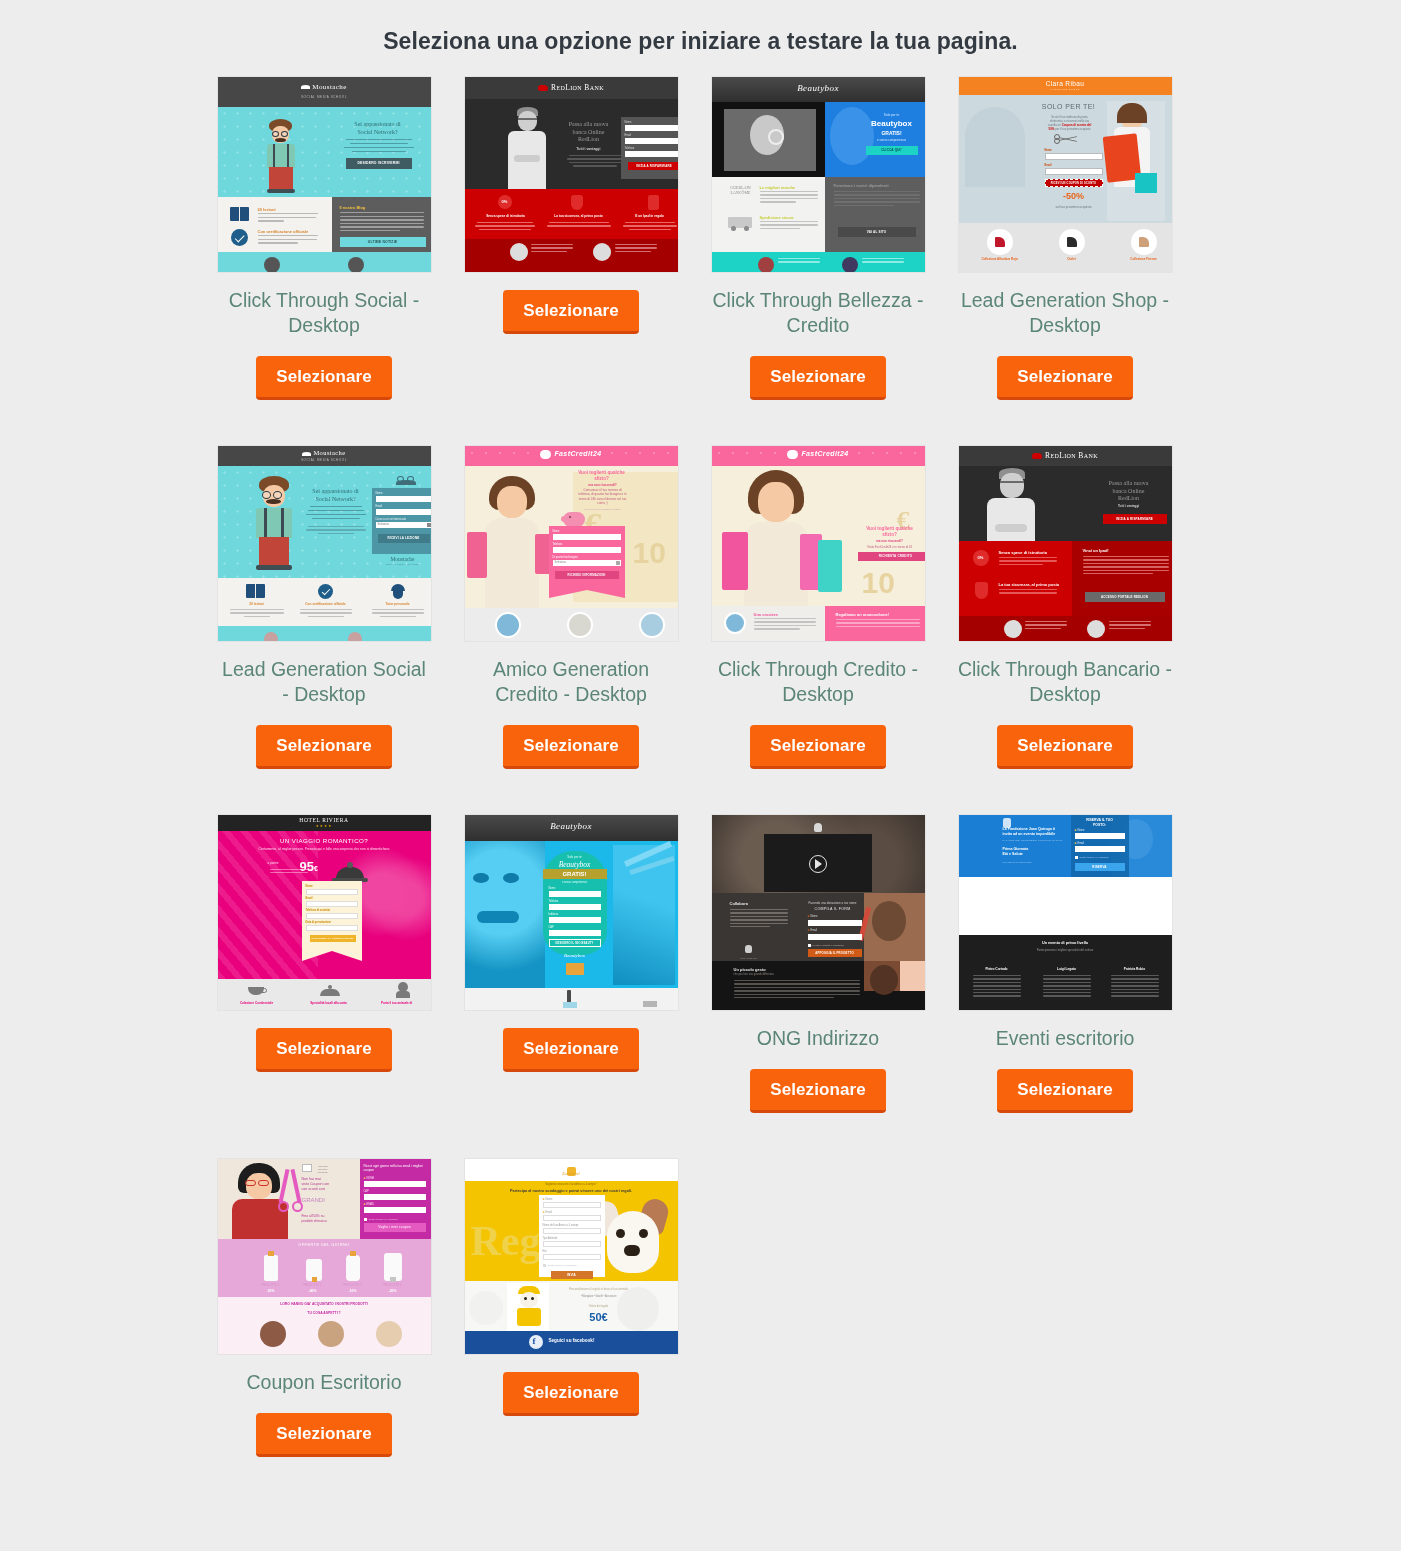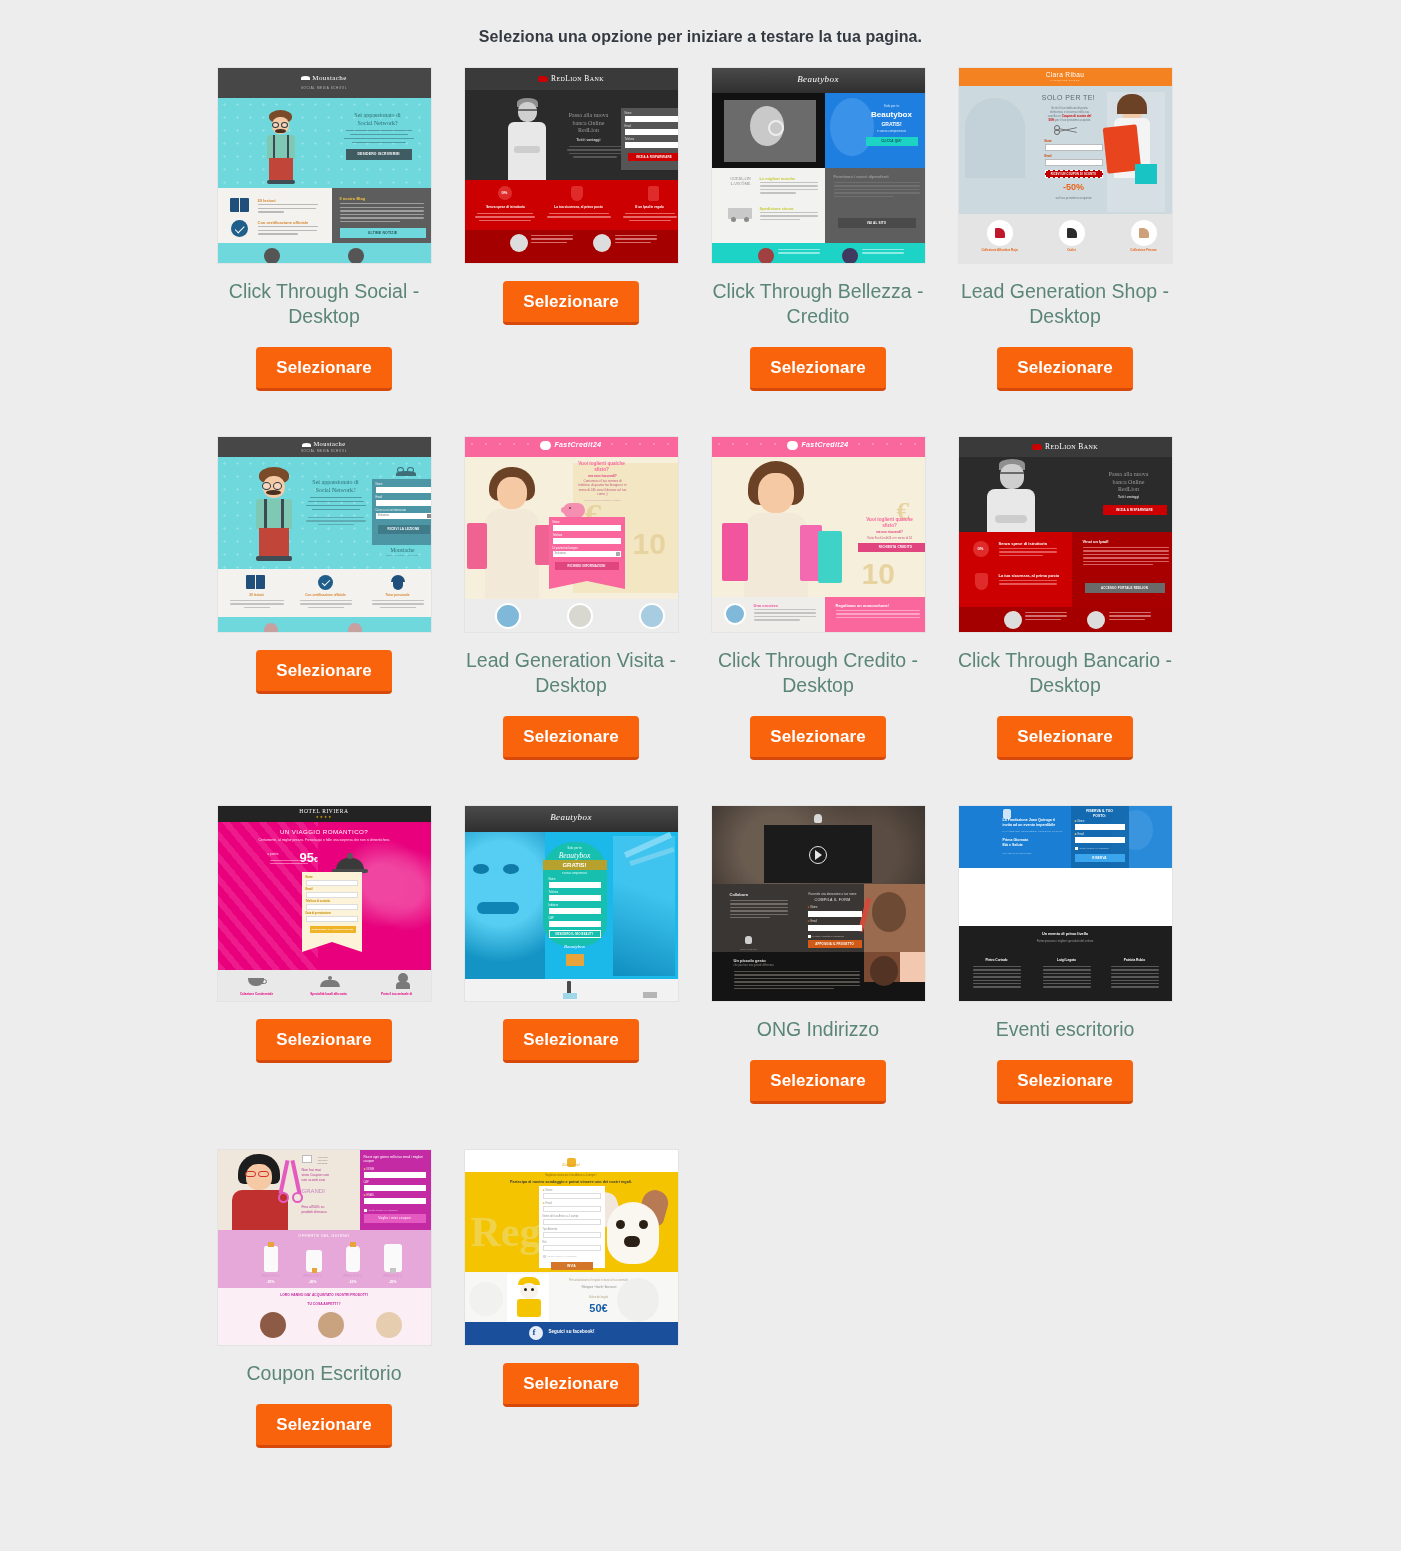--- a/index.html
+++ b/index.html
@@ -6,21 +6,21 @@
   * { box-sizing: border-box; }
   html, body {
     margin: 0; padding: 0;
     background: #ededed;
     font-family: "Liberation Sans", sans-serif;
   }
   body { width: 1401px; min-height: 1551px; }
 
   .page-heading {
     text-align: center;
-    font-size: 16px;
+    font-size: 23px;
     font-weight: bold;
     color: #333a42;
     padding-top: 28px;
     padding-bottom: 8px;
     letter-spacing: 0.1px;
   }
 
   .grid {
     width: 1000px;
     margin: 0 auto;
@@ -455,20 +455,21 @@
         <div style="position:absolute;left:154px;top:163px;width:52px;color:#9a9a9a;">
           <div class="ph-line" style="top:0;left:0;width:52px;"></div>
           <div class="ph-line" style="top:3.4px;left:0;width:52px;"></div>
           <div class="ph-line" style="top:6.8px;left:8px;width:36px;"></div>
         </div>
         <div class="blk" style="left:0;top:180px;width:213px;height:15px;background:#6fd8dd;"></div>
         <div class="circ" style="left:46px;top:186px;width:14px;height:14px;background:#c7a0a0;"></div>
         <div class="circ" style="left:130px;top:186px;width:14px;height:14px;background:#c7a0a0;"></div>
       </div>
     </div>
+    <div class="card-title">Lead Generation Social - Desktop</div>
     <button class="select-btn">Selezionare</button>
   </div>
 
   <div class="card">
     <div class="thumb-wrap">
       <div class="thumb" style="background:#f6efdc;">
         <div class="t-bar" style="top:0;height:20px;background:#f9679c;"></div>
         <div style="position:absolute;inset:0 0 auto 0;height:20px;opacity:.25;background-image:radial-gradient(#fff 1.4px, transparent 1.5px);background-size:14px 14px;"></div>
         <div class="t-logo" style="top:4px;color:#fff;font-size:7px;font-weight:bold;font-style:italic;">
           <span style="display:inline-block;width:11px;height:9px;border-radius:5px;background:#fff;vertical-align:middle;margin-right:3px;"></span>FastCredit24</div>
@@ -503,21 +504,21 @@
         <div class="t-field" style="left:88px;top:114px;width:68px;height:6px;"></div>
         <div style="position:absolute;left:90px;top:115px;color:#888;font-size:2.6px;">Seleziona</div>
         <div class="blk" style="left:151px;top:115px;width:4px;height:4px;background:#aaa;"></div>
         <div class="t-btn" style="left:90px;top:125px;width:64px;height:8px;line-height:8px;background:#e0457f;font-size:2.8px;">RICHIEDI INFORMAZIONI</div>
         <div class="blk" style="left:0;top:162px;width:213px;height:33px;background:#ececec;"></div>
         <div class="circ" style="left:30px;top:166px;width:26px;height:26px;background:#7fb8d8;border:2px solid #fff;"></div>
         <div class="circ" style="left:102px;top:166px;width:26px;height:26px;background:#d8d8d0;border:2px solid #fff;"></div>
         <div class="circ" style="left:174px;top:166px;width:26px;height:26px;background:#a8cde0;border:2px solid #fff;"></div>
       </div>
     </div>
-    <div class="card-title">Lead Generation Visita - Desktop</div>
+    <div class="card-title">Amico Generation Credito - Desktop</div>
     <button class="select-btn">Selezionare</button>
   </div>
 
   <div class="card">
     <div class="thumb-wrap">
       <div class="thumb" style="background:#f6efdc;">
         <div class="t-bar" style="top:0;height:20px;background:#f9679c;"></div>
         <div style="position:absolute;inset:0 0 auto 0;height:20px;opacity:.25;background-image:radial-gradient(#fff 1.4px, transparent 1.5px);background-size:14px 14px;"></div>
         <div class="t-logo" style="top:4px;color:#fff;font-size:7px;font-weight:bold;font-style:italic;">
           <span style="display:inline-block;width:11px;height:9px;border-radius:5px;background:#fff;vertical-align:middle;margin-right:3px;"></span>FastCredit24</div>

